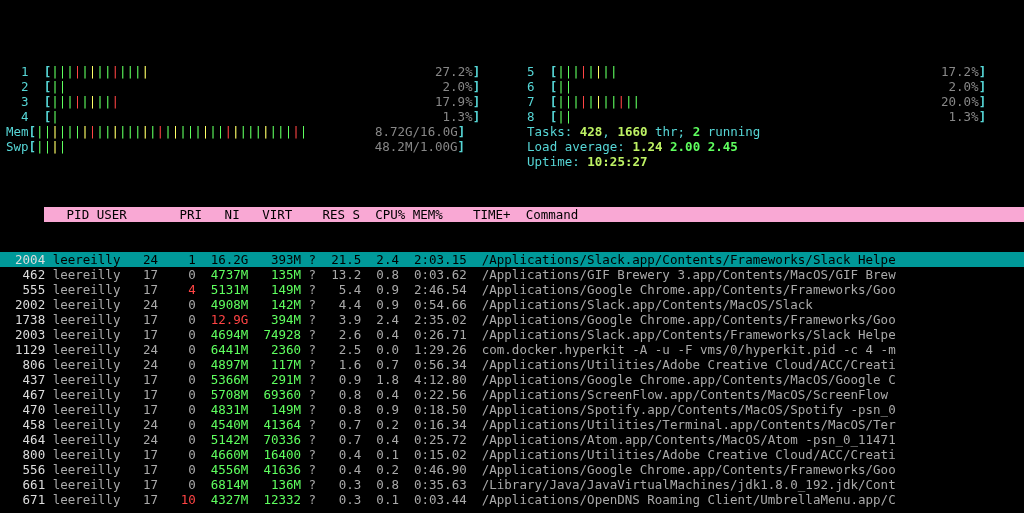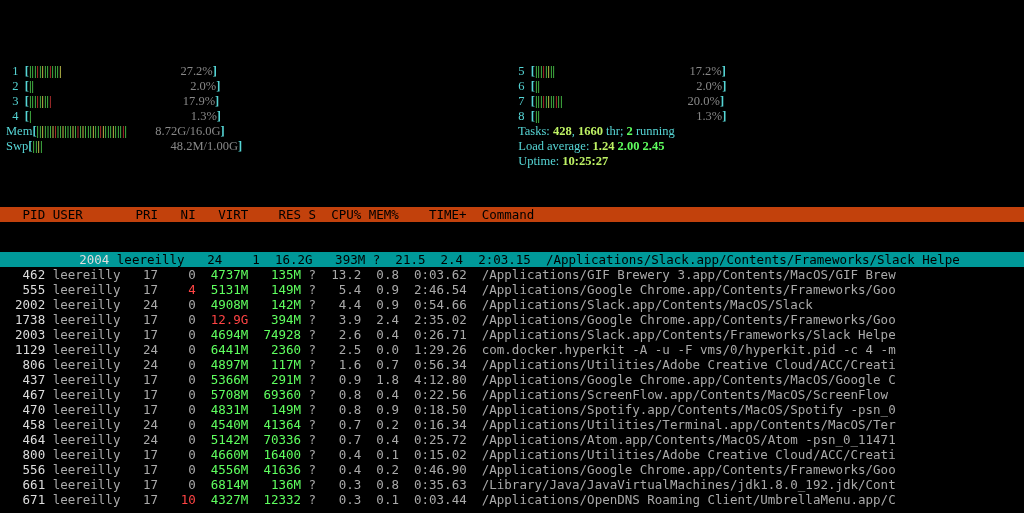--- a/index.html
+++ b/index.html
@@ -7,33 +7,33 @@
     background: #000;
     color: #aaa;
     font-family: Menlo, Consolas, monospace;
     font-size: 12.5px;
     line-height: 15px;
     overflow: hidden;
     width: 1024px;
     height: 513px;
     white-space: pre;
   }
-  .row { display: flex; font-family: Liberation Serif, serif; }
+  .row { display: flex; }
   .half { width: 50%; }
   .cyan { color: #56d6d6; }
   .green { color: #5fff5f; }
   .green-bold { color: #5fff5f; font-weight: bold; }
   .red { color: #ff4444; }
   .yellow { color: #ffff66; }
   .gray { color: #888; }
   .white { color: #ddd; }
   .white-bold { color: #bef264; font-weight: bold; }
   .cyan-bold { color: #56d6d6; font-weight: bold; }
-  .header-bar { background: #c2410c; color: #000; }
-  .sel { background: #009999; color: #000; text-align: center; }
+  .header-bar { background: #f9a8d4; color: #000; margin-left: 44px; }
+  .sel { background: #009999; color: #000; }
 </style>
 </head>
 <body>
 
 
 
 <div id="meters-area" style="padding:4px 6px 8px"><div class="row"><div class="half"><div><span class="cyan">  1</span>  <span class="cyan-bold">[</span><span class="green">|</span><span class="green">|</span><span class="green">|</span><span class="red">|</span><span class="green">|</span><span class="yellow">|</span><span class="green">|</span><span class="green">|</span><span class="red">|</span><span class="green">|</span><span class="green">|</span><span class="green">|</span><span class="yellow">|</span>                                      <span class="gray">27.2%</span><span class="cyan-bold">]</span></div><div><span class="cyan">  2</span>  <span class="cyan-bold">[</span><span class="green">|</span><span class="green">|</span>                                                  <span class="gray">2.0%</span><span class="cyan-bold">]</span></div><div><span class="cyan">  3</span>  <span class="cyan-bold">[</span><span class="green">|</span><span class="green">|</span><span class="green">|</span><span class="red">|</span><span class="green">|</span><span class="yellow">|</span><span class="green">|</span><span class="green">|</span><span class="red">|</span>                                          <span class="gray">17.9%</span><span class="cyan-bold">]</span></div><div><span class="cyan">  4</span>  <span class="cyan-bold">[</span><span class="green">|</span>                                                   <span class="gray">1.3%</span><span class="cyan-bold">]</span></div><div><span class="cyan">Mem</span><span class="cyan-bold">[</span><span class="green">|</span><span class="green">|</span><span class="yellow">|</span><span class="green">|</span><span class="green">|</span><span class="green">|</span><span class="yellow">|</span><span class="red">|</span><span class="green">|</span><span class="green">|</span><span class="yellow">|</span><span class="green">|</span><span class="green">|</span><span class="green">|</span><span class="yellow">|</span><span class="green">|</span><span class="red">|</span><span class="green">|</span><span class="yellow">|</span><span class="green">|</span><span class="green">|</span><span class="green">|</span><span class="yellow">|</span><span class="green">|</span><span class="green">|</span><span class="red">|</span><span class="yellow">|</span><span class="green">|</span><span class="green">|</span><span class="green">|</span><span class="yellow">|</span><span class="green">|</span><span class="green">|</span><span class="green">|</span><span class="red">|</span><span class="green">|</span>         <span class="gray">8.72G/16.0G</span><span class="cyan-bold">]</span></div><div><span class="cyan">Swp</span><span class="cyan-bold">[</span><span class="green">|</span><span class="green">|</span><span class="yellow">|</span><span class="green">|</span>                                         <span class="gray">48.2M/1.00G</span><span class="cyan-bold">]</span></div></div><div class="half"><div><span class="cyan">  5</span>  <span class="cyan-bold">[</span><span class="green">|</span><span class="green">|</span><span class="green">|</span><span class="red">|</span><span class="green">|</span><span class="yellow">|</span><span class="green">|</span><span class="green">|</span>                                           <span class="gray">17.2%</span><span class="cyan-bold">]</span></div><div><span class="cyan">  6</span>  <span class="cyan-bold">[</span><span class="green">|</span><span class="green">|</span>                                                  <span class="gray">2.0%</span><span class="cyan-bold">]</span></div><div><span class="cyan">  7</span>  <span class="cyan-bold">[</span><span class="green">|</span><span class="green">|</span><span class="green">|</span><span class="red">|</span><span class="green">|</span><span class="yellow">|</span><span class="green">|</span><span class="green">|</span><span class="red">|</span><span class="green">|</span><span class="green">|</span>                                        <span class="gray">20.0%</span><span class="cyan-bold">]</span></div><div><span class="cyan">  8</span>  <span class="cyan-bold">[</span><span class="green">|</span><span class="green">|</span>                                                  <span class="gray">1.3%</span><span class="cyan-bold">]</span></div><div>  <span class="cyan">Tasks: </span><span class="white-bold">428</span><span class="cyan">, </span><span class="white-bold">1660</span><span class="cyan"> thr; </span><span class="green-bold">2</span><span class="cyan"> running</span></div><div>  <span class="cyan">Load average: </span><span class="white-bold">1.24</span> <span class="green-bold">2.00</span> <span class="green-bold">2.45</span></div><div>  <span class="cyan">Uptime: </span><span class="white-bold">10:25:27</span></div></div></div></div>
 
 <div id="header-row" class="header-bar">   PID USER       PRI   NI   VIRT    RES S  CPU% MEM%    TIME+  Command                                                            </div>
 

